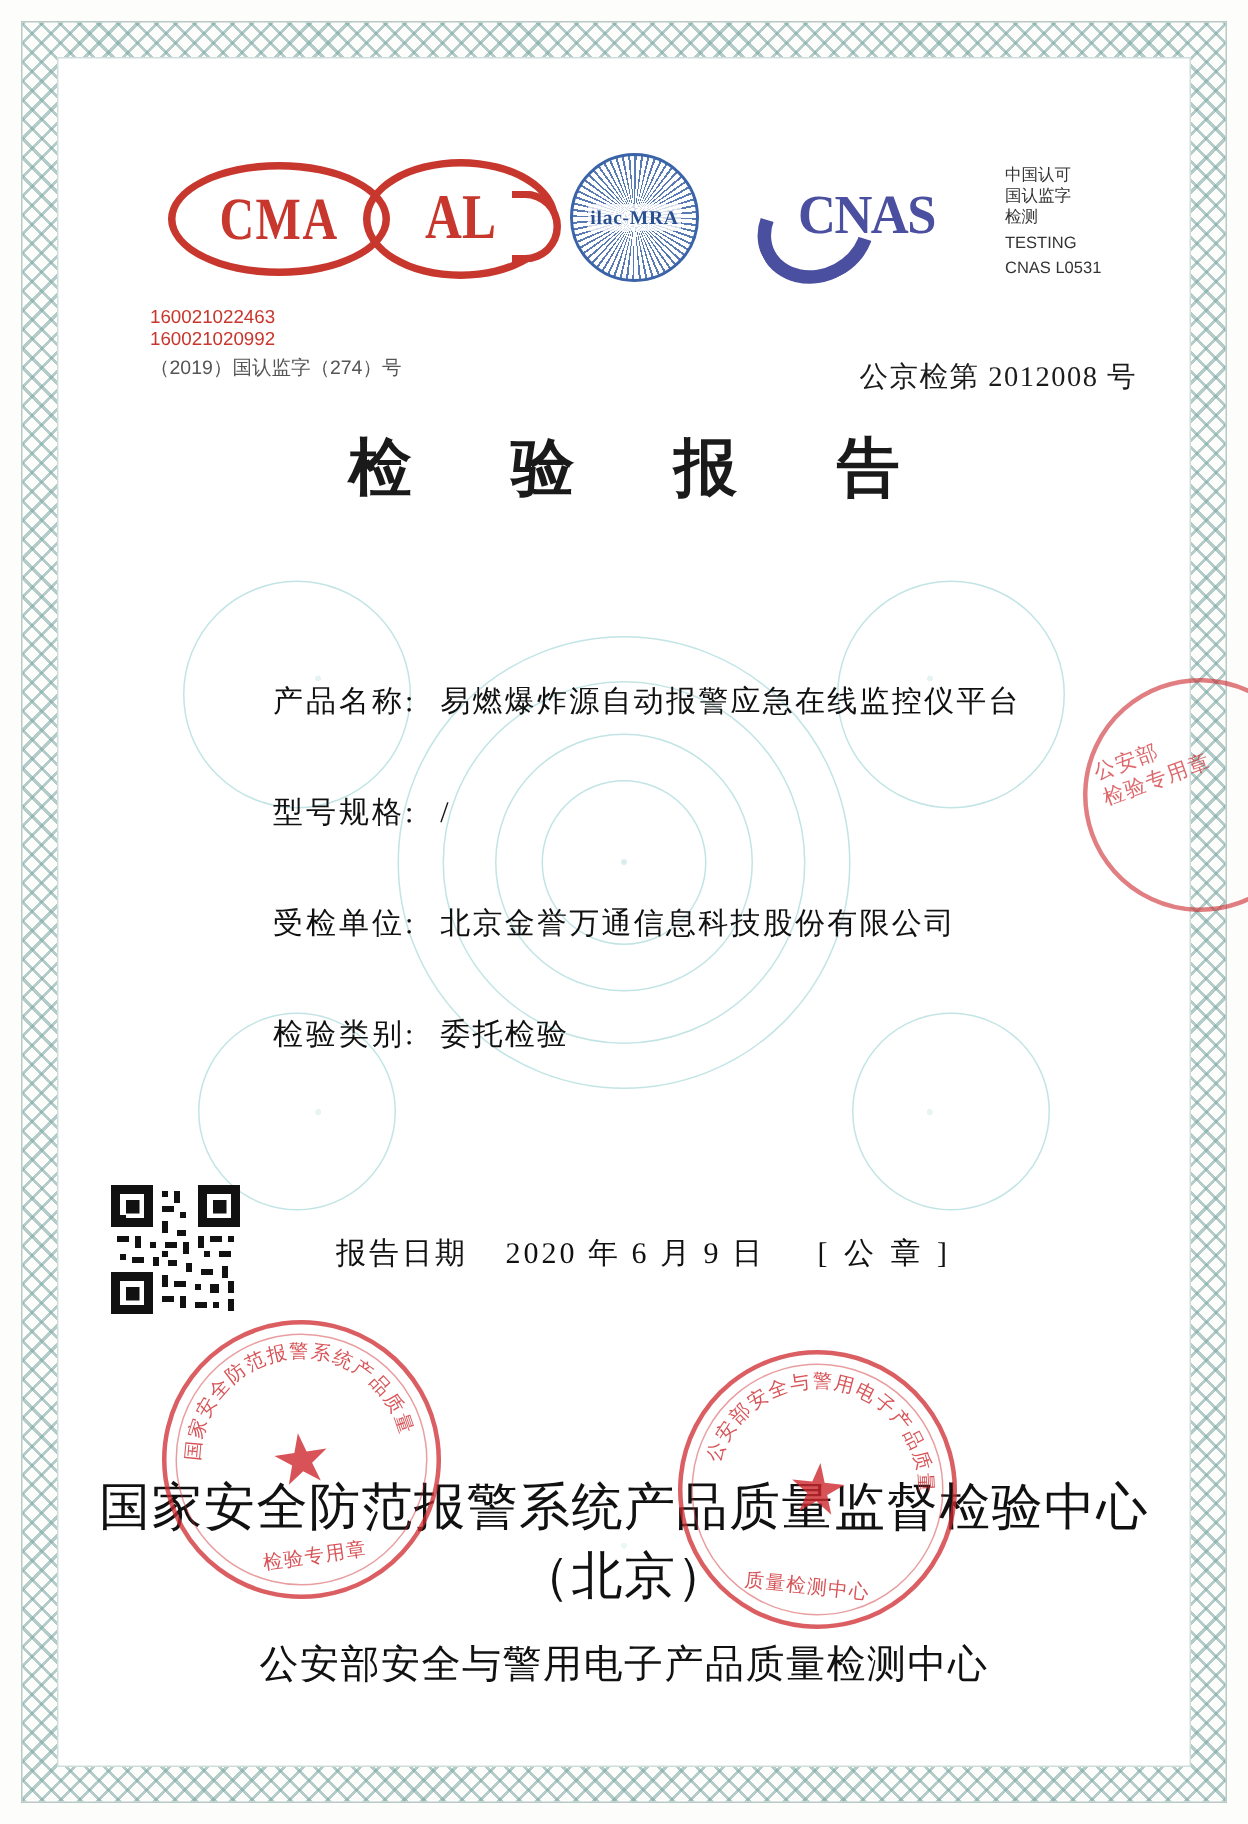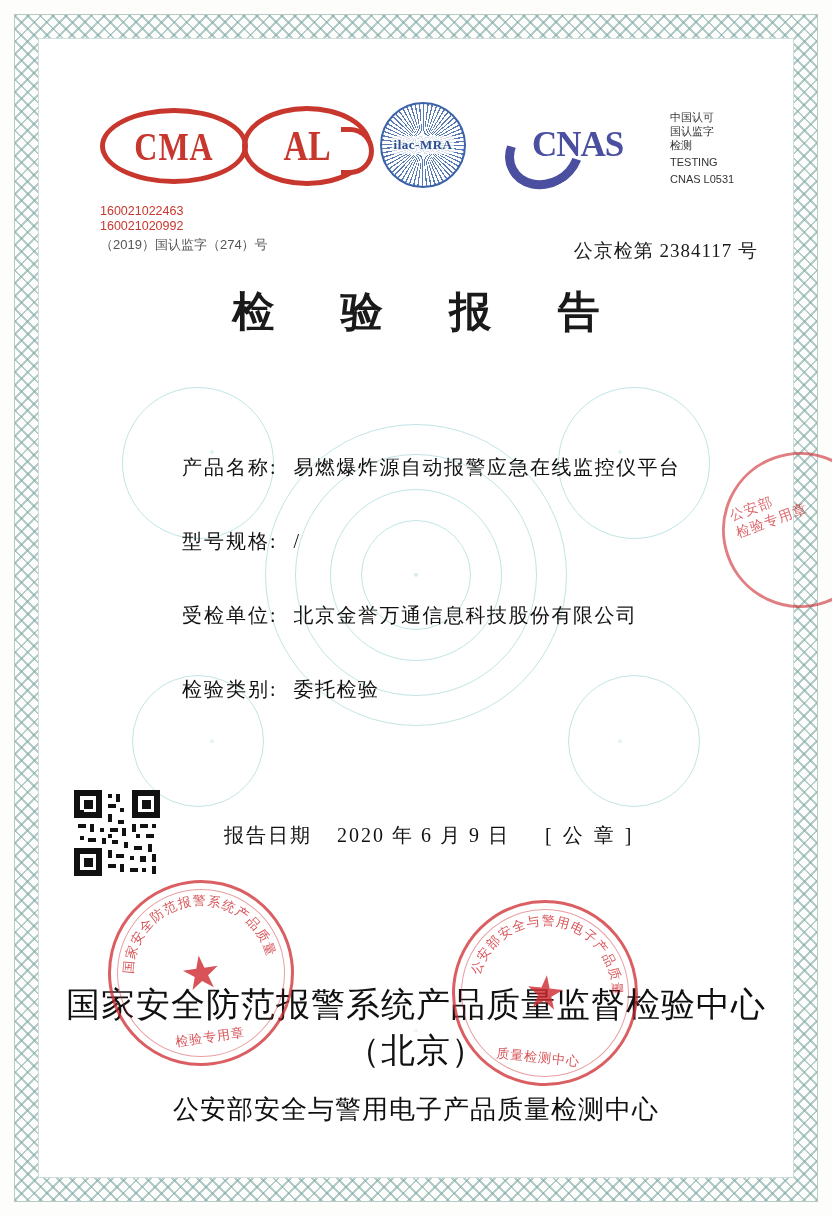--- a/index.html
+++ b/index.html
@@ -64,21 +64,21 @@
     left:52px;top:52px;right:52px;bottom:52px;
     z-index:3;
   }
 
   
   .logos{
     position:absolute;left:48px;top:48px;width:640px;height:110px;
   }
   .logo{position:absolute;}
 
-  .cma{left:0;top:8px;}
+  .cma{left:12px;top:8px;}
   .cma-ell{
     width:138px;height:66px;border:5px solid #c8372d;border-radius:50%;
     display:flex;align-items:center;justify-content:center;
     position:relative;
   }
   .cma-ell span{
     font-family:"Liberation Serif",serif;
     font-weight:bold;font-size:32px;color:#c8372d;letter-spacing:1px;
     transform:scaleY(1.25);
   }
@@ -292,21 +292,21 @@
         <div class="en">CNAS L0531</div>
       </div>
 
       <div class="cert-nums">
         <div class="num">160021022463</div>
         <div class="num">160021020992</div>
         <div class="mix">（2019）国认监字（274）号</div>
       </div>
     </div>
 
-    <div class="report-no">公京检第 2384117 号</div>
+    <div class="report-no">公京检第 2012008 号</div>
 
     <div class="title">检 验 报 告</div>
 
     <div class="fields">
       <div class="field">
         <span class="k">产品名称:</span>
         <span class="v">易燃爆炸源自动报警应急在线监控仪平台</span>
       </div>
       <div class="field">
         <span class="k">型号规格:</span>

